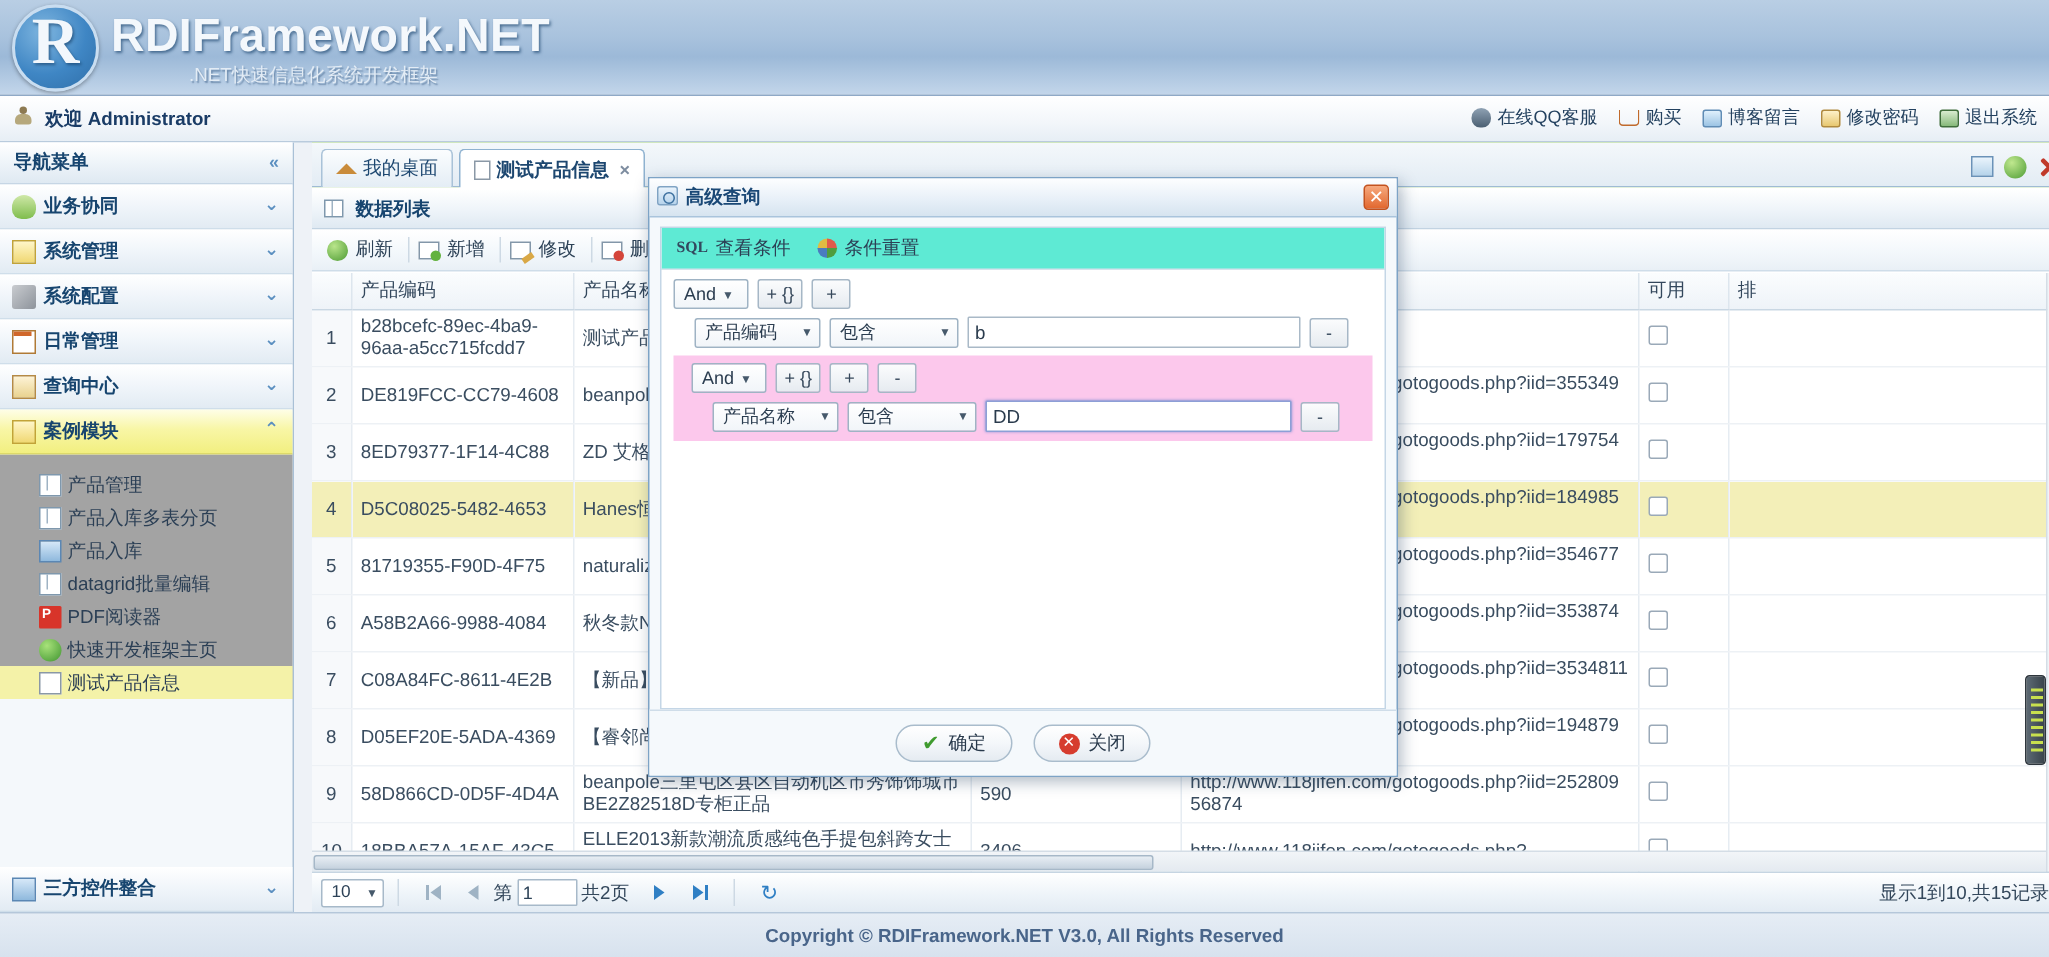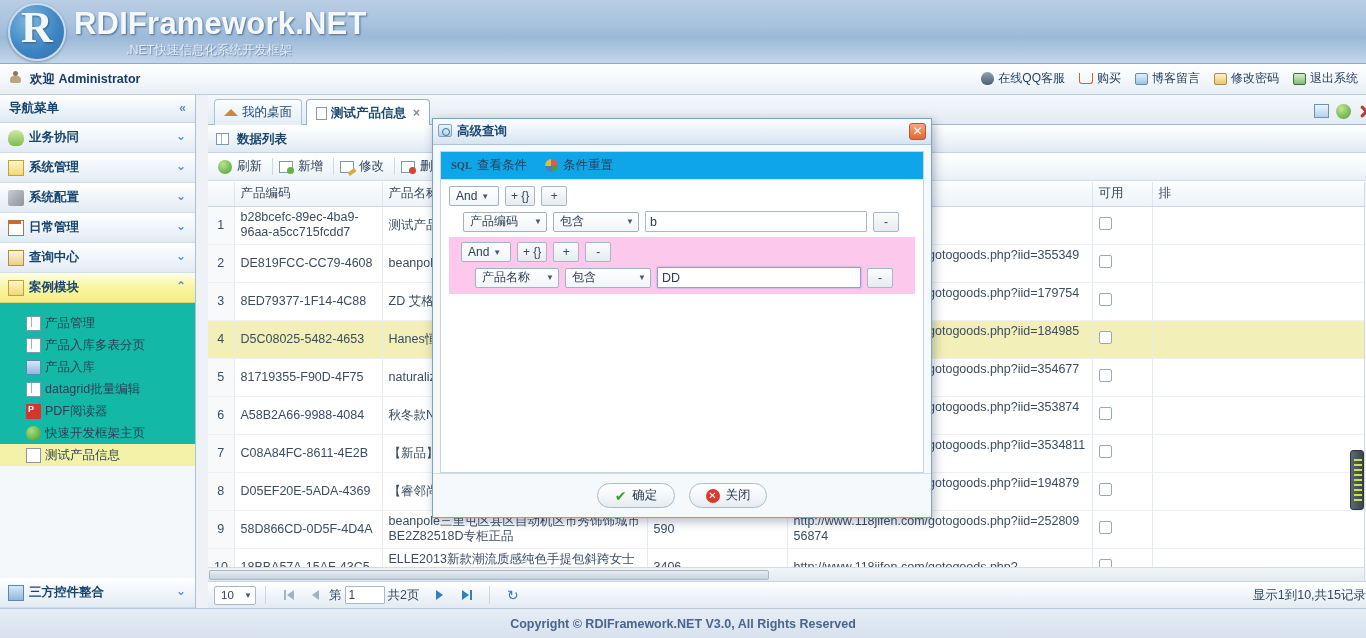--- a/index.html
+++ b/index.html
@@ -97,21 +97,21 @@
   .nav-group.selected {
     background: linear-gradient(180deg, #fefee8 0%, #f8f6a6 45%, #f2ef80 100%);
     border-bottom: 1px solid #ddd96a;
     text-align: right;
   }
   .nav-group .ng-icon {
     width: 16px; height: 16px; margin-left: 8px; margin-right: 5px;
     position: relative; flex: none;
   }
   .nav-group .ng-label { font-size: 12.5px; font-weight: bold; color: #17456f; }
-  .sub-list { background: #14b8a6; padding: 9px 0 0 0; }
+  .sub-list { background: #a3a3a3; padding: 9px 0 0 0; }
   .sub-item {
     height: 22px; display: flex; align-items: center;
     padding-left: 26px; cursor: pointer;
   }
   .sub-item.active { background: #f4f2a8; }
   .sub-item .si-icon { width: 15px; height: 15px; margin-right: 4px; flex: none; position: relative; }
   .sub-item .si-label { font-size: 12.5px; color: #2b3f55; }
   .sidebar-bottom {
     position: absolute; left: 0; bottom: 0; width: 195px;
   }
@@ -290,21 +290,21 @@
     text-align: center; cursor: pointer;
   }
   .dlg-body {
     position: absolute; left: 7px; top: 32px; right: 7px; bottom: 44px;
     background: #fff; border: 1px solid #c4d6e6;
     overflow: hidden;
   }
   .dlg-cmdbar {
     height: 28px; border-bottom: 1px solid #d7e2ec;
     display: flex; align-items: center; padding-left: 10px; gap: 18px;
-    background: #0ea5e9;
+    background: #5eead4;
   }
   .cmd { display: flex; align-items: center; gap: 5px; font-size: 12.5px; color: #2c4055; cursor: pointer; }
   .cmd .sqltag { font-size: 10.5px; font-weight: bold; color: #33485e; font-family: "Liberation Serif", serif; }
 
   .cond-area { padding: 6px 8px 0 8px; }
   .cond-row { display: flex; align-items: center; gap: 6px; margin-bottom: 5px; }
   .mini-sel {
     height: 20px; border: 1px solid #9fb3c4; background: linear-gradient(180deg,#ffffff,#f1f5f9);
     border-radius: 2px; font-size: 12px; color: #2b3d50;
     display: inline-flex; align-items: center; padding: 0 4px 0 6px; gap: 4px;

